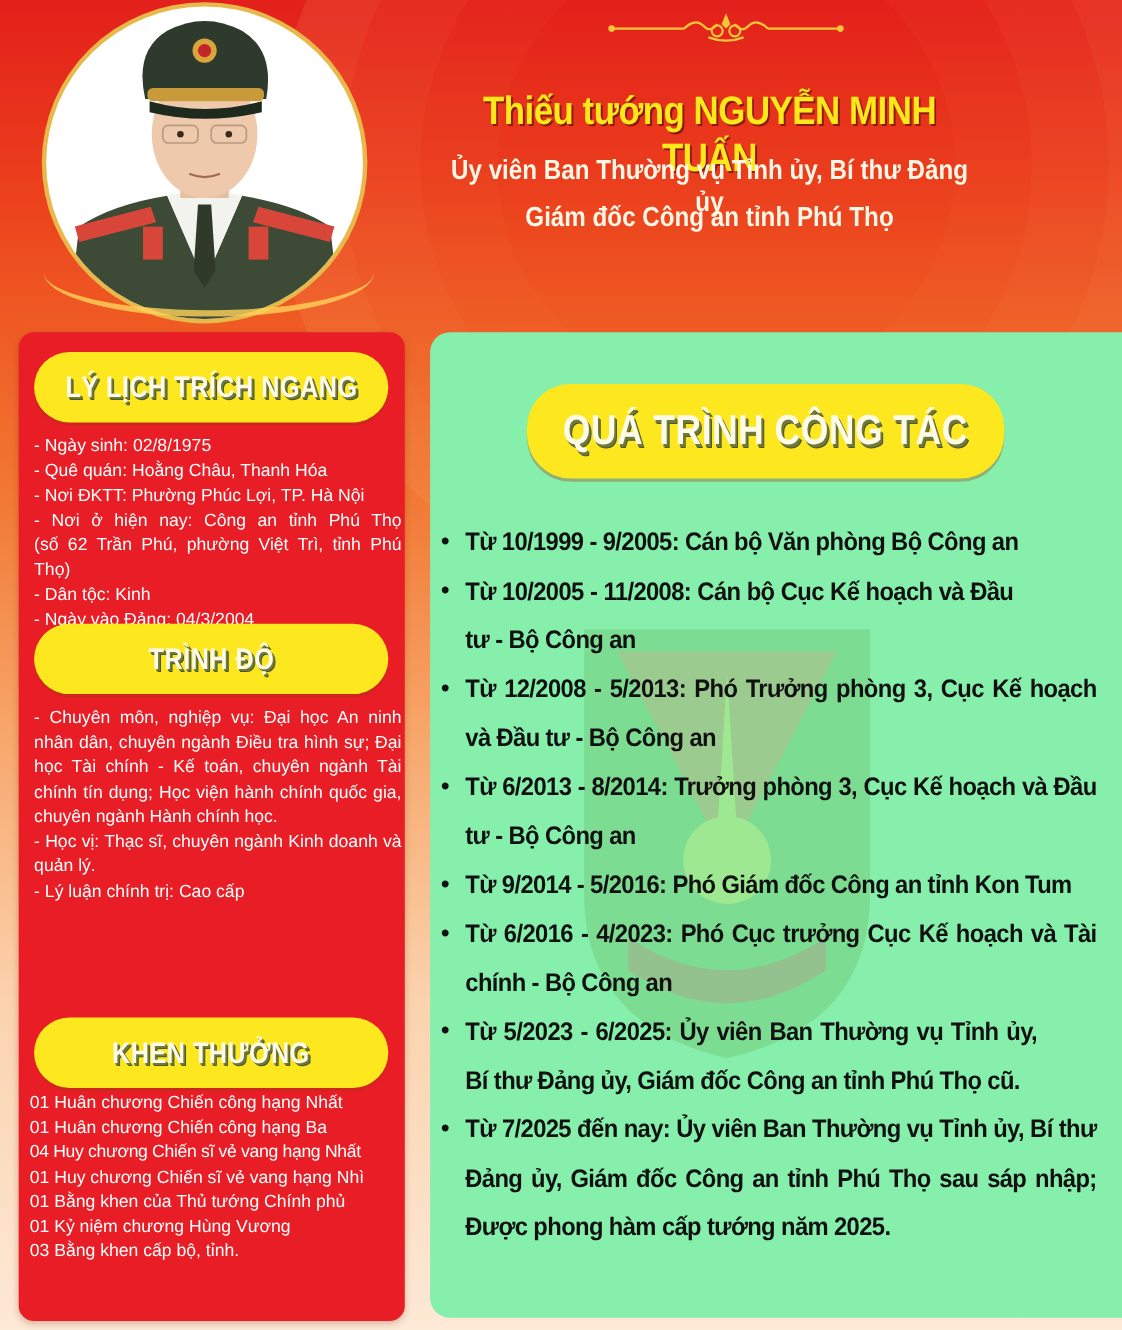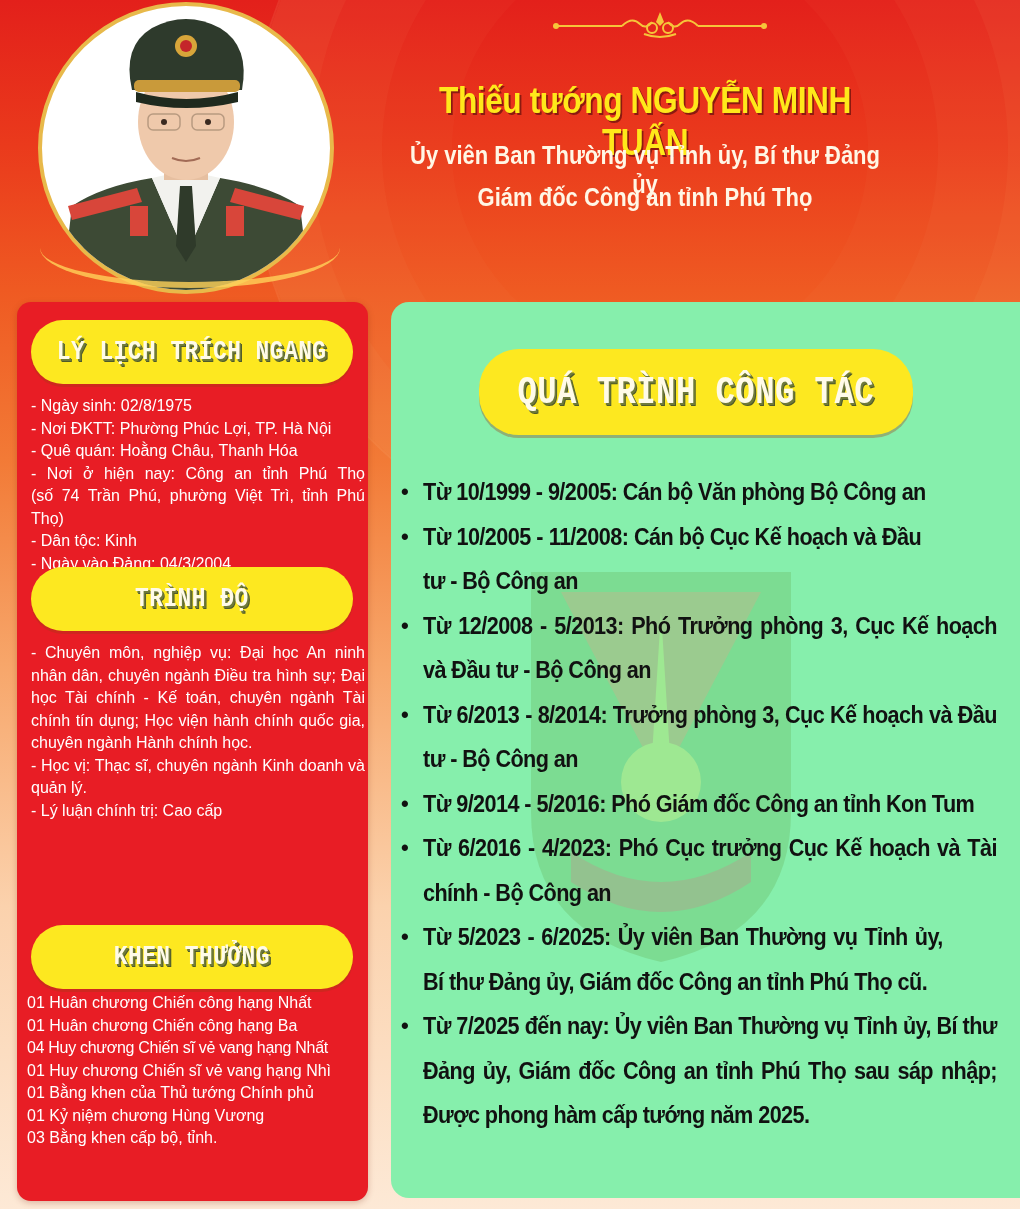--- a/index.html
+++ b/index.html
@@ -49,21 +49,20 @@
   
   .left-panel {
     position: absolute; left: 17px; top: 302px; width: 351px; height: 899px;
     background: #e81d25; border-radius: 14px;
     box-shadow: 0 2px 6px rgba(120,30,10,0.25);
   }
   .pill {
     position: absolute; background: #fde820; border-radius: 40px;
     display: flex; align-items: center; justify-content: center;
     box-shadow: 0 3px 0 rgba(160,60,20,0.35);
-    font-family: Liberation Mono, monospace;
   }
   .pill span {
     font-weight: bold; color: #fffbe8; letter-spacing: 0.5px;
     text-shadow: 2px 2px 0 #6f7a3a, 3px 3px 0 #4f5a2a;
     transform: scaleX(0.85);
     display: inline-block;
   }
   .pill-left { left: 14px; width: 322px; height: 64px; }
   .pill-left span { font-size: 27px; }
   .info-text {
@@ -148,23 +147,23 @@
 <div class="title">Thiếu tướng NGUYỄN MINH TUẤN</div>
 <div class="subtitle sub1">Ủy viên Ban Thường vụ Tỉnh ủy, Bí thư Đảng ủy</div>
 <div class="subtitle sub2">Giám đốc Công an tỉnh Phú Thọ</div>
 
 <div class="left-panel">
   <div class="pill pill-left" style="top:18px;">
     <span>LÝ LỊCH TRÍCH NGANG</span>
   </div>
   <div class="info-text justify" style="top:93px;">
     <p>- Ngày sinh: 02/8/1975</p>
+    <p>- Quê quán: Hoằng Châu, Thanh Hóa</p>
     <p>- Nơi ĐKTT: Phường Phúc Lợi, TP. Hà Nội</p>
-    <p>- Quê quán: Hoằng Châu, Thanh Hóa</p>
-    <p style="word-spacing:3px;">- Nơi ở hiện nay: Công an tỉnh Phú Thọ (số 74 Trần Phú, phường Việt Trì, tỉnh Phú Thọ)</p>
+    <p style="word-spacing:3px;">- Nơi ở hiện nay: Công an tỉnh Phú Thọ (số 62 Trần Phú, phường Việt Trì, tỉnh Phú Thọ)</p>
     <p>- Dân tộc: Kinh</p>
     <p>- Ngày vào Đảng: 04/3/2004</p>
   </div>
 
   <div class="pill pill-left" style="top:265px;">
     <span>TRÌNH ĐỘ</span>
   </div>
   <div class="info-text justify" style="top:340px;">
     <p>- Chuyên môn, nghiệp vụ: Đại học An ninh nhân dân, chuyên ngành Điều tra hình sự; Đại học Tài chính - Kế toán, chuyên ngành Tài chính tín dụng; Học viện hành chính quốc gia, chuyên ngành Hành chính học.</p>
     <p>- Học vị: Thạc sĩ, chuyên ngành Kinh doanh và quản lý.</p>

